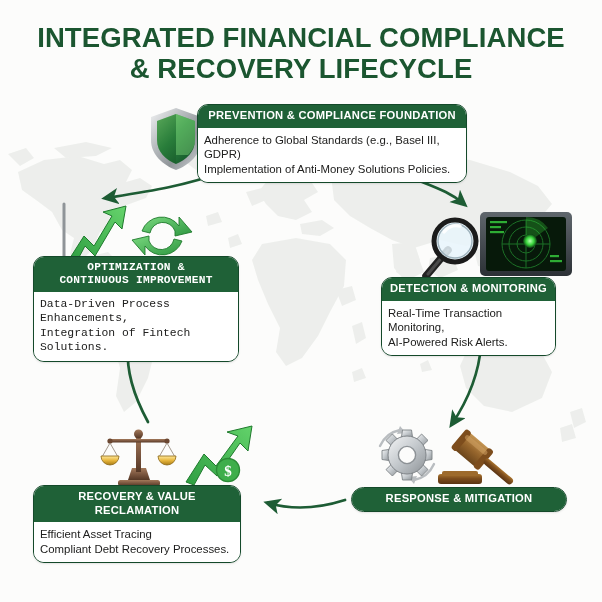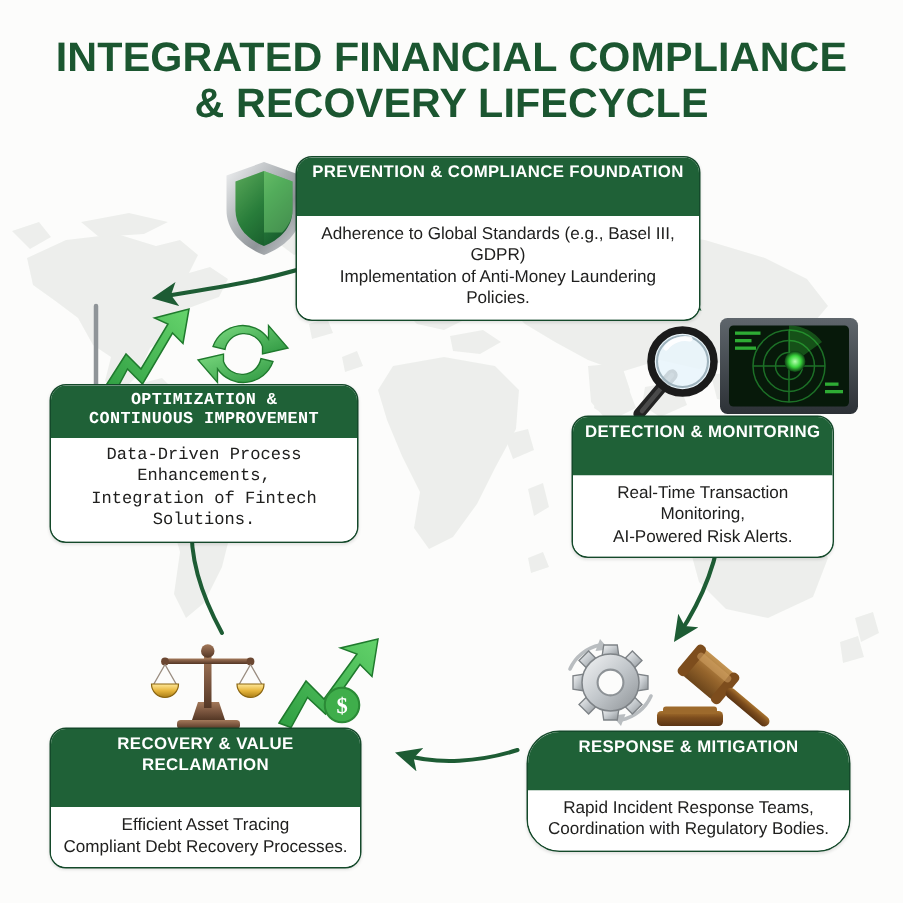--- a/index.html
+++ b/index.html
@@ -64,28 +64,27 @@
     box-shadow: 0 1px 2px rgba(0,0,0,0.10);
   }
   .node .hdr {
     background: #1f6137;
     color: #ffffff;
     font-weight: bold;
     text-align: center;
     letter-spacing: 0.25px;
     font-size: 11.2px;
     line-height: 13.5px;
-    padding: 4px 4px 21px 4px;
+    padding: 4px 4px 5px 4px;
   }
   .node .hdr.two-line {
     padding: 3.5px 4px 4px 4px;
   }
   .node .body {
     color: #20201f;
-    text-align: center;
     font-size: 11.4px;
     line-height: 14.5px;
     padding: 5px 6px 6px 6px;
     background: #ffffff;
   }
 
   
   #node-prevention { left: 197px; top: 104px; width: 270px; }
   #node-detection  { left: 381px; top: 277px; width: 175px; }
   #node-response   { left: 351px; top: 487px; width: 216px; border-radius: 22px; }
@@ -367,38 +366,34 @@
         <path d="M-20 -5 A21 21 0 0 1 17 -10 L17 -19 L30 -4 L13 0 L13 -5 A13 13 0 0 0 -12 -3 Z" fill="url(#g3)" stroke="#1f7a2d" stroke-width="0.9"></path>
         <path d="M20 5 A21 21 0 0 1 -17 10 L-17 19 L-30 4 L-13 0 L-13 5 A13 13 0 0 0 12 3 Z" fill="url(#g3)" stroke="#1f7a2d" stroke-width="0.9"></path>
       </g>
     </svg>
   </div>
 
   <div class="node" id="node-prevention">
     <div class="hdr">PREVENTION &amp; COMPLIANCE FOUNDATION</div>
     <div class="body">
       <div>Adherence to Global Standards (e.g., Basel III, GDPR)</div>
-      <div>Implementation of Anti-Money Laundering Policies.</div>
+      <div>Implementation of Anti-Money Solutions Policies.</div>
     </div>
   </div>
 
   <div class="node" id="node-detection">
     <div class="hdr">DETECTION &amp; MONITORING</div>
     <div class="body">
       <div>Real-Time Transaction Monitoring,</div>
       <div>AI-Powered Risk Alerts.</div>
     </div>
   </div>
 
   <div class="node" id="node-response">
     <div class="hdr">RESPONSE &amp; MITIGATION</div>
-    <div class="body">
-      <div>Rapid Incident Response Teams,</div>
-      <div>Coordination with Regulatory Bodies.</div>
-    </div>
   </div>
 
   <div class="node" id="node-recovery">
     <div class="hdr">RECOVERY &amp; VALUE RECLAMATION</div>
     <div class="body">
       <div>Efficient Asset Tracing</div>
       <div>Compliant Debt Recovery Processes.</div>
     </div>
   </div>
 

